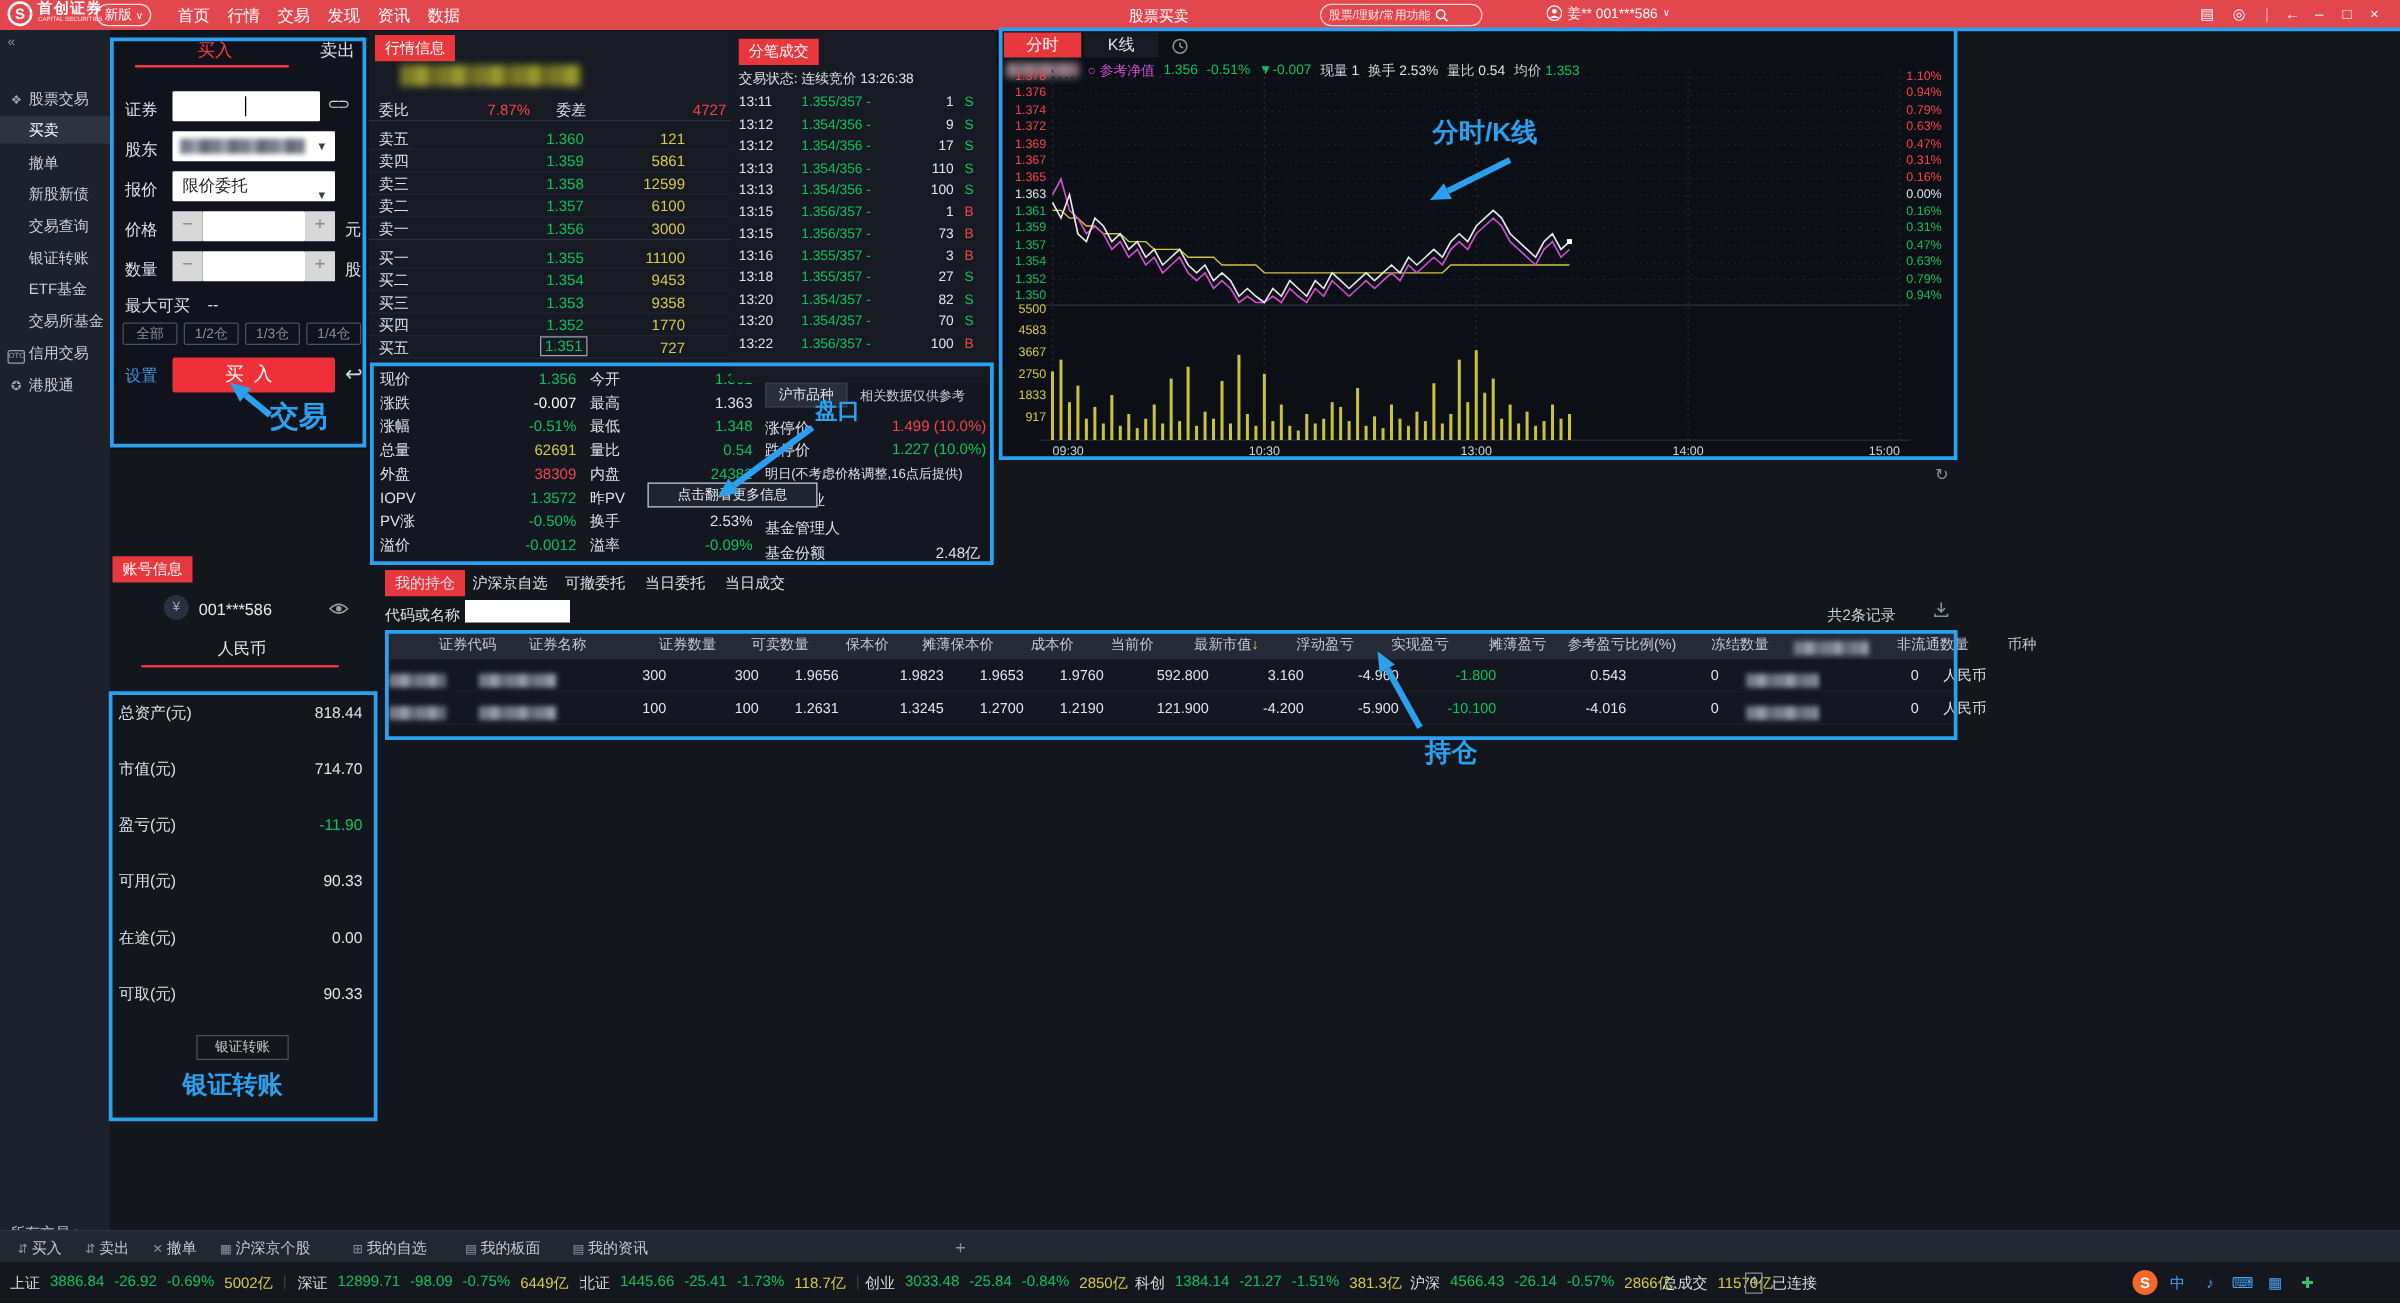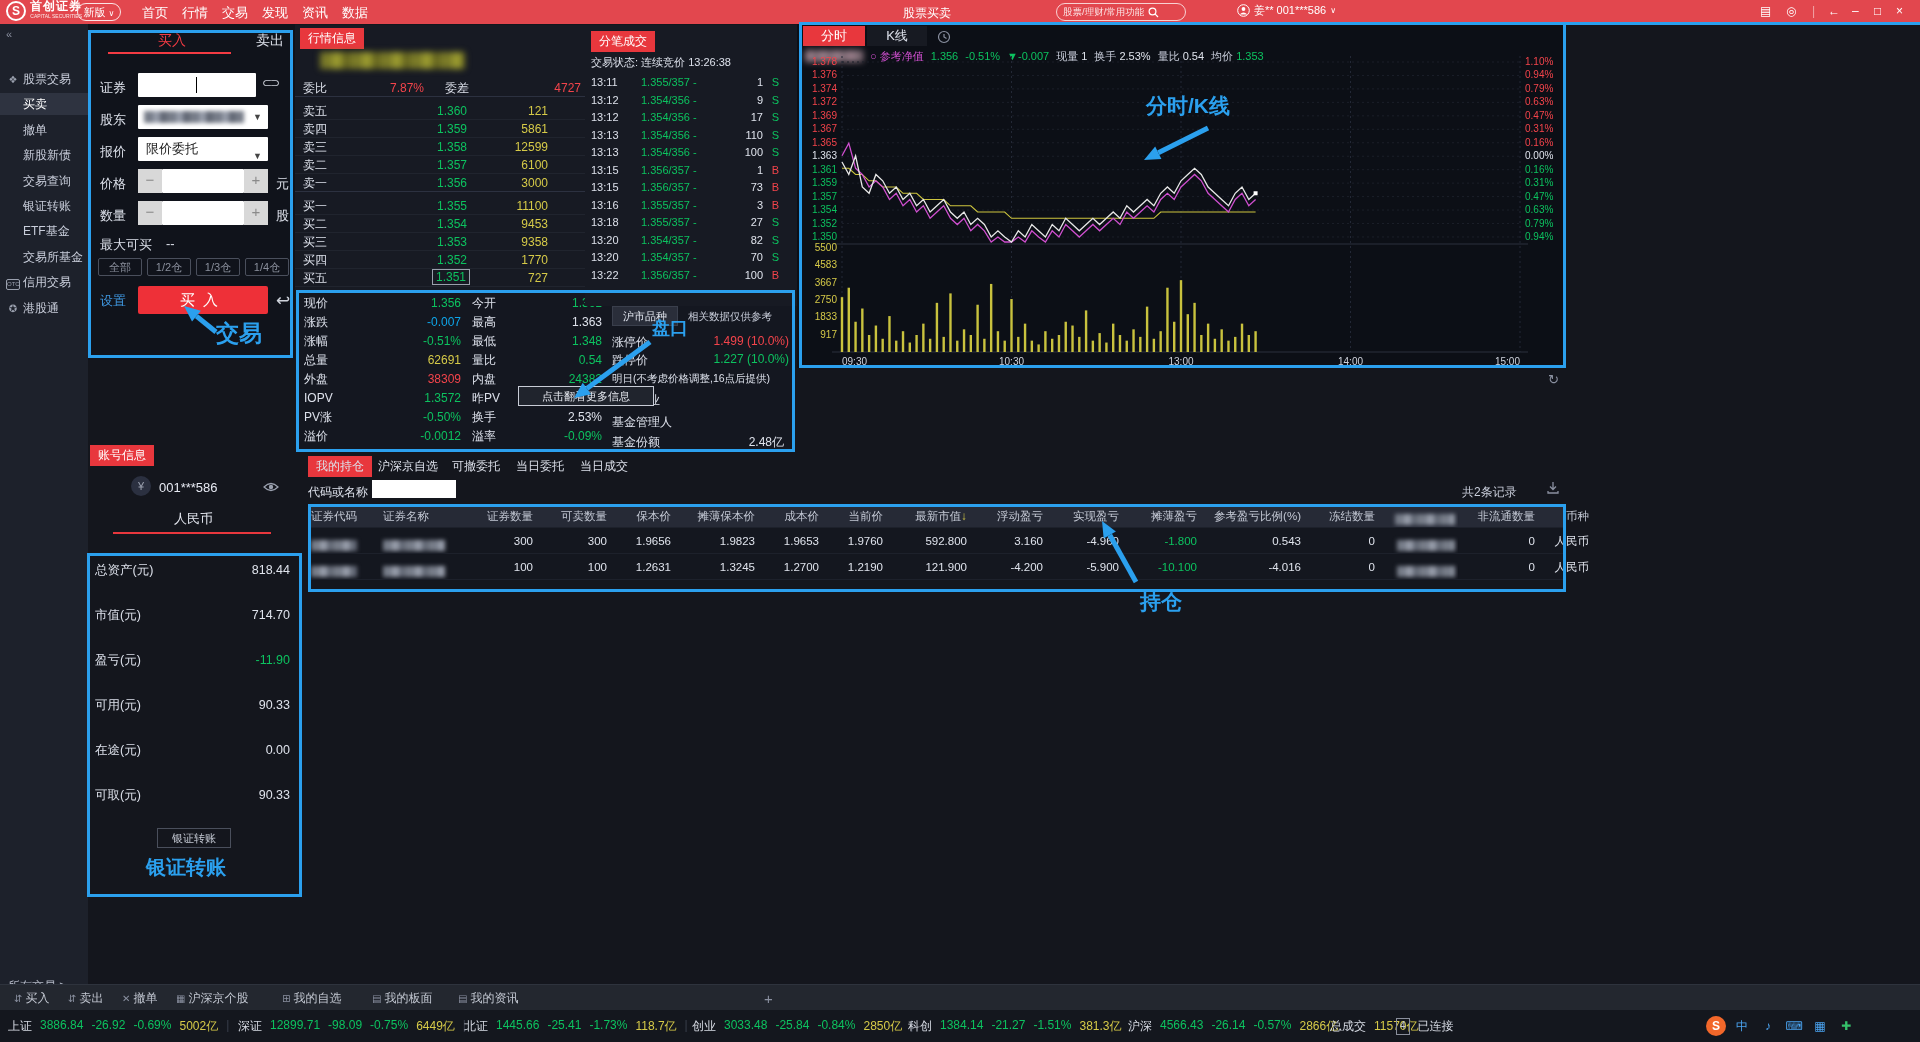--- a/index.html
+++ b/index.html
@@ -61,21 +61,21 @@
   
   .chart-panel { position:absolute; left:797px; top:22px; width:769px; height:346px; background:#0c0f16; z-index:4; }
   .ch-tab { position:absolute; top:4px; height:20px; line-height:20px; font-size:13px; text-align:center; cursor:pointer; color:#dce0ea; }
   .ch-tab.active { background:#e8373d; color:#fff; }
   .ax { position:absolute; font-size:10px; line-height:12px; }
   .info-line { position:absolute; left:8px; top:27px; height:14px; display:flex; gap:7px; align-items:center; font-size:11px; white-space:nowrap; }
   
   .hold-tab { position:absolute; top:458px; font-size:12px; color:#dce0ea; cursor:pointer; z-index:5;}
   .htable { position:absolute; left:308px; top:504px; width:1258px; z-index:5; }
   .hrow { display:flex; height:26px; line-height:26px; border-bottom:1px solid #1d212b; background:#14171f; }
-  .hrow.hdr { height:24px; line-height:24px; background:#262a36; color:#c3c8d4; font-size:11px; }
+  .hrow.hdr { height:24px; line-height:24px; background:#262a36; color:#c3c8d4; font-size:11px;padding-left:40px; }
   .hcell { flex:0 0 auto; padding:0 3px; overflow:hidden; white-space:nowrap; font-size:11.5px; }
   
   .acct-panel { position:absolute; left:85px; top:440px; width:217px; height:470px; z-index:4; }
   .acct-row { position:absolute; left:10px; width:195px; height:24px; line-height:24px; font-size:12.5px; }
   .acct-row .av { position:absolute; right:0; }
   
   .mask { filter:blur(3px); border-radius:1px; position:absolute; }
   .mask-y { background:repeating-linear-gradient(90deg,#7a7a28 0 12px,#99992f 12px 22px,#666620 22px 30px); }
   .mask-p { background:repeating-linear-gradient(90deg,#9a7f8a 0 8px,#7d6a74 8px 14px); }
   .mask-in { filter:blur(2px); display:inline-block; vertical-align:middle; background:repeating-linear-gradient(90deg,#777d89 0 9px,#959ba8 9px 16px,#646a77 16px 23px); }
@@ -348,21 +348,21 @@
   <div class="mkt-panel">
     <div id="mkt-rows">
         <div class="mg-row" style="top: 4px;">
           <span class="mg-l1">现价</span>
           <span class="mg-v1" style="color: rgb(12, 194, 95);">1.356</span>
           <span class="mg-l2">今开</span>
           <span class="mg-v2" style="color: rgb(12, 194, 95);">1.361</span>
         </div>
         <div class="mg-row" style="top: 23px;">
           <span class="mg-l1">涨跌</span>
-          <span class="mg-v1" style="color: #0ea5e9;">-0.007</span>
+          <span class="mg-v1" style="color: #ffffff;">-0.007</span>
           <span class="mg-l2">最高</span>
           <span class="mg-v2" style="color: rgb(223, 227, 236);">1.363</span>
         </div>
         <div class="mg-row" style="top: 42px;">
           <span class="mg-l1">涨幅</span>
           <span class="mg-v1" style="color: rgb(12, 194, 95);">-0.51%</span>
           <span class="mg-l2">最低</span>
           <span class="mg-v2" style="color: rgb(12, 194, 95);">1.348</span>
         </div>
         <div class="mg-row" style="top: 61px; text-decoration: underline;">

